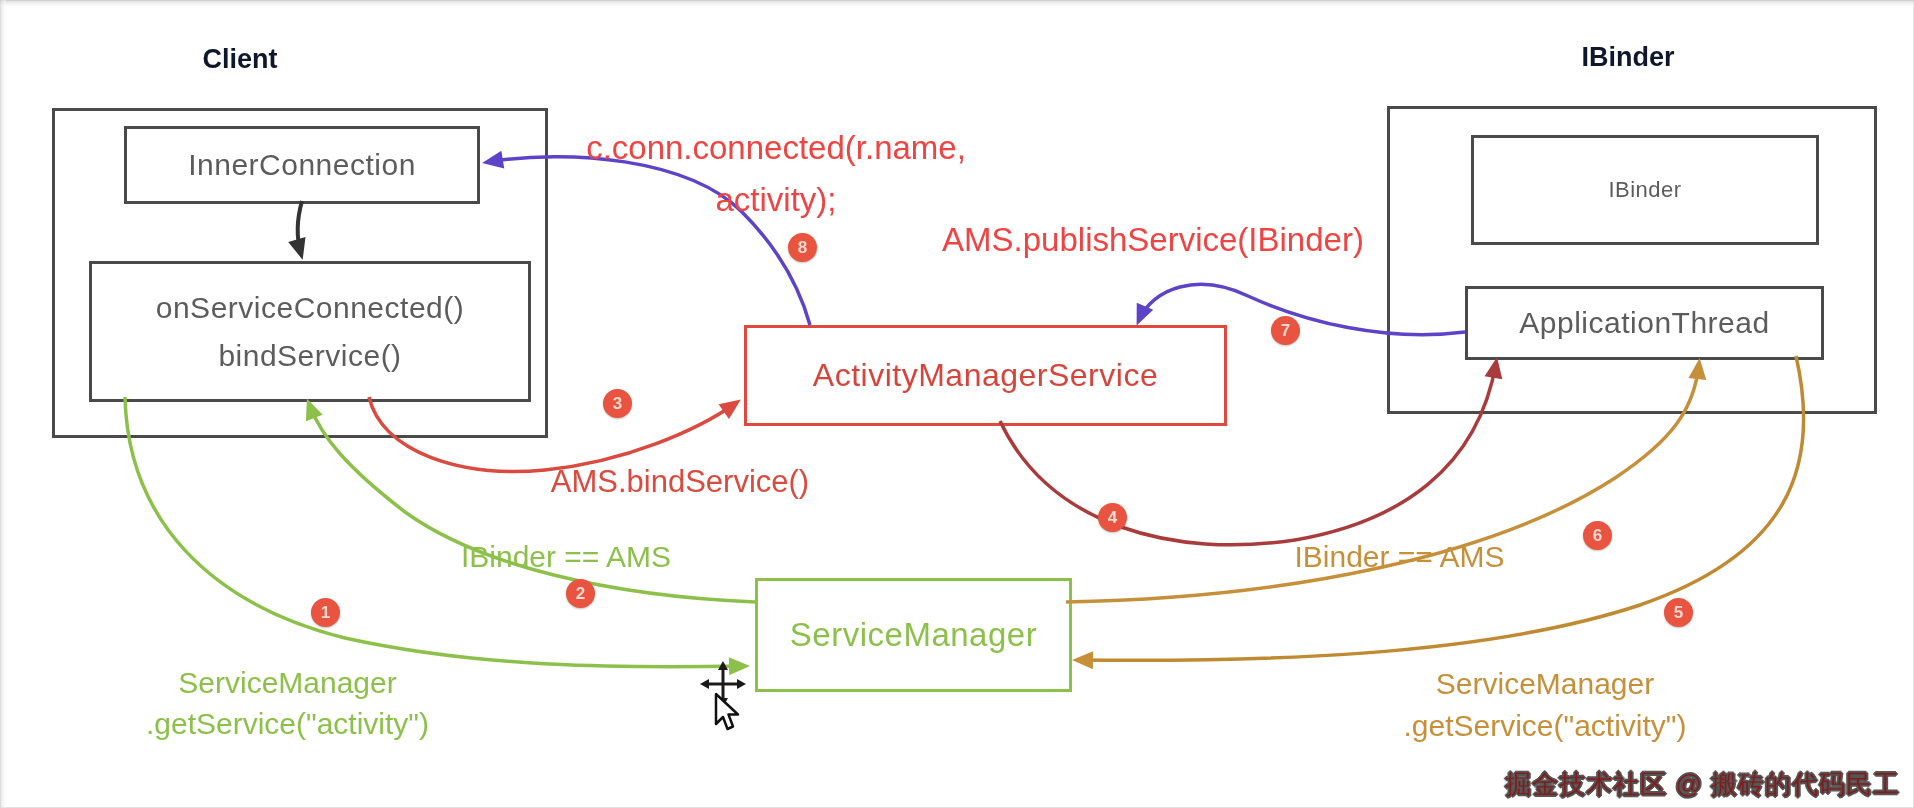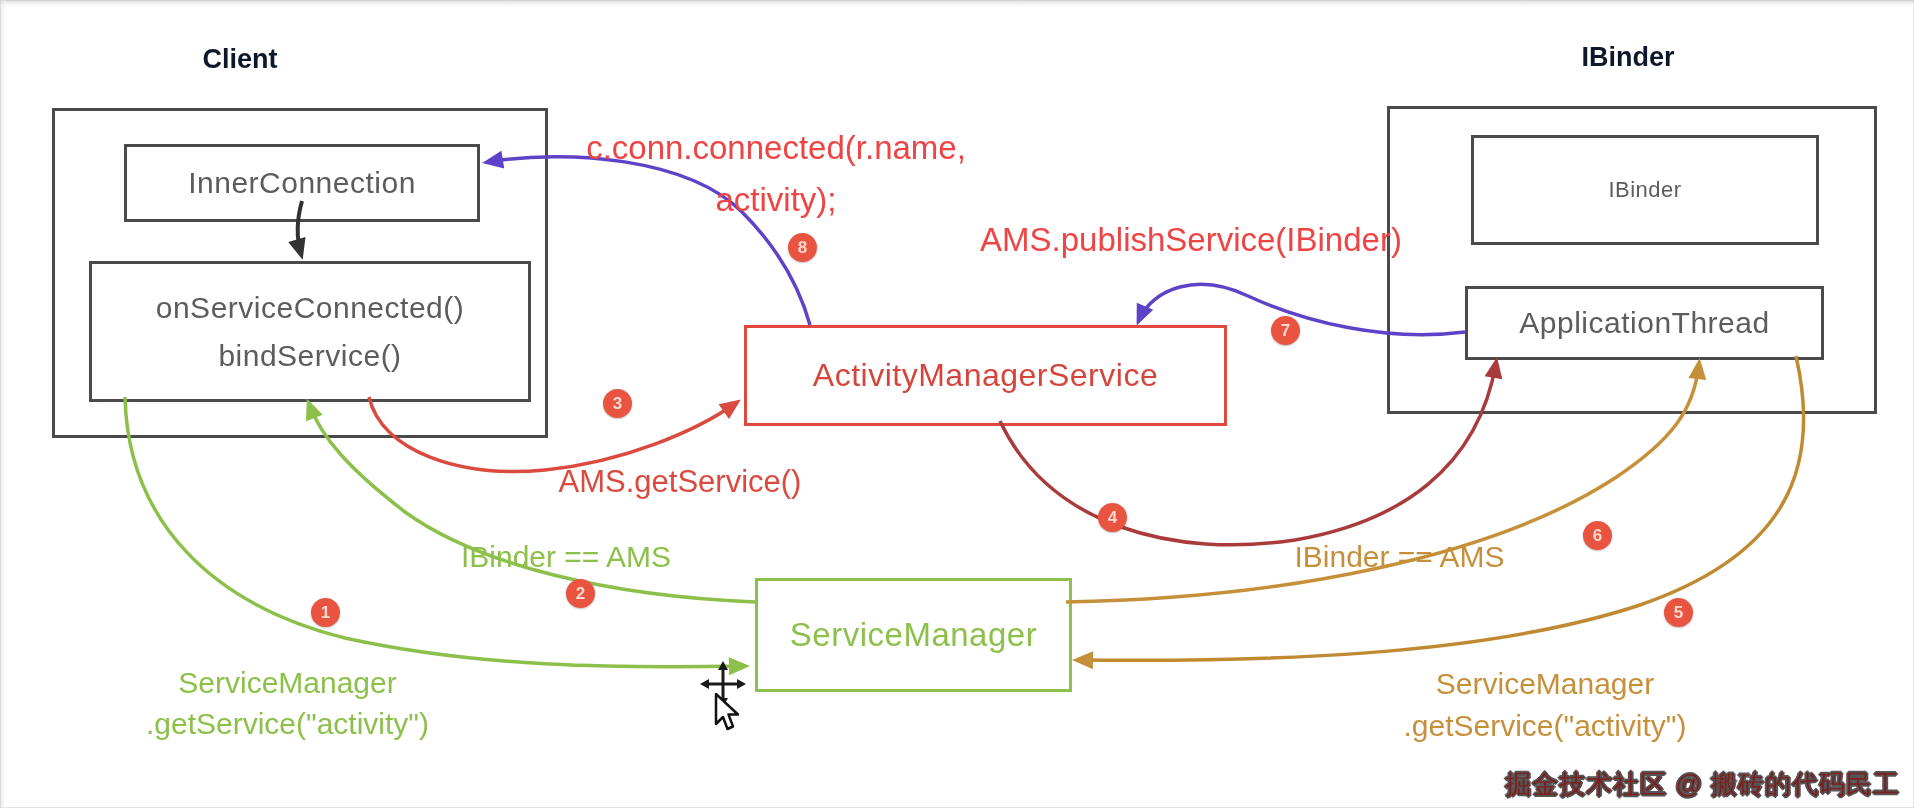--- a/index.html
+++ b/index.html
@@ -42,21 +42,21 @@
 <body>
 
 <div id="canvas">
   <div class="edge-top"></div>
   <div class="edge-left"></div>
 
   <div class="title" style="left:150px;top:44px;width:180px;">Client</div>
   <div class="title" style="left:1538px;top:42px;width:180px;">IBinder</div>
 
   <div class="box" style="left:52px;top:108px;width:490px;height:324px;"></div>
-  <div class="box" style="left:124px;top:144px;width:350px;height:72px;align-items:center;">
+  <div class="box" style="left:124px;top:126px;width:350px;height:72px;align-items:center;">
     <div class="bt">InnerConnection</div>
   </div>
   <div class="box" style="left:89px;top:261px;width:436px;height:135px;text-align:center;">
     <div class="bt" style="margin-bottom:14px;">onServiceConnected()</div>
     <div class="bt">bindService()</div>
   </div>
 
   <div class="box" style="left:1387px;top:106px;width:484px;height:302px;"></div>
   <div class="box" style="left:1471px;top:135px;width:342px;height:104px;">
     <div class="bt" style="font-size:22px;">IBinder</div>
@@ -119,22 +119,22 @@
       <path d="M709,679 L700,684 L709,689 Z" fill="#1a1a1a"></path>
       <path d="M737,679 L746,684 L737,689 Z" fill="#1a1a1a"></path>
     </g>
     <polygon points="716,694 716,724 723,717 727.5,729 733,726.5 728.5,714.5 738,714.5" fill="#ffffff" stroke="#111111" stroke-width="2.5" stroke-linejoin="round"></polygon>
   </svg>
 
   <div class="lbl purple" style="left:556px;top:122px;width:440px;font-size:33px;line-height:52px;">
     <div>c.conn.connected(r.name,</div>
     <div>activity);</div>
   </div>
-  <div class="lbl purple" style="left:956px;top:221px;width:470px;font-size:33px;">AMS.publishService(IBinder)</div>
-  <div class="lbl red" style="left:520px;top:464px;width:320px;font-size:31px;">AMS.getService()</div>
+  <div class="lbl purple" style="left:918px;top:221px;width:470px;font-size:33px;">AMS.publishService(IBinder)</div>
+  <div class="lbl red" style="left:520px;top:464px;width:320px;font-size:31px;">AMS.bindService()</div>
   <div class="lbl green" style="left:430px;top:540px;width:272px;font-size:30px;">IBinder == AMS</div>
   <div class="lbl orange" style="left:1262px;top:540px;width:275px;font-size:30px;">IBinder == AMS</div>
   <div class="lbl green" style="left:120px;top:662px;width:335px;font-size:30px;line-height:41px;">
     <div>ServiceManager</div>
     <div>.getService("activity")</div>
   </div>
   <div class="lbl orange" style="left:1360px;top:663px;width:370px;font-size:30px;line-height:42px;">
     <div>ServiceManager</div>
     <div>.getService("activity")</div>
   </div>

